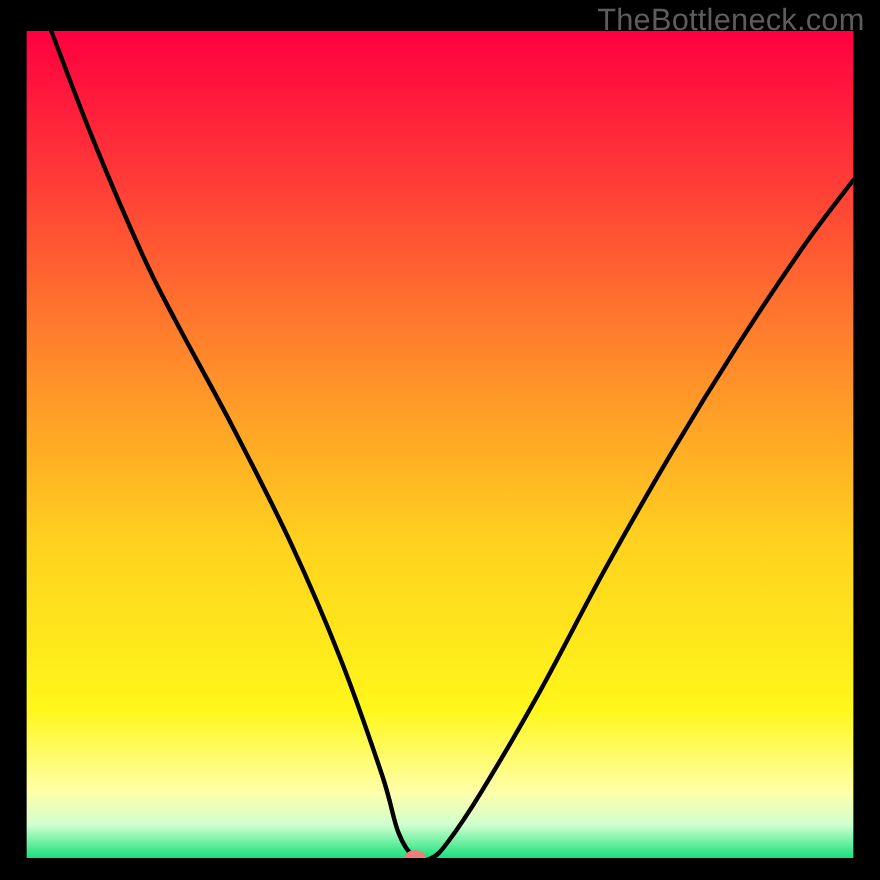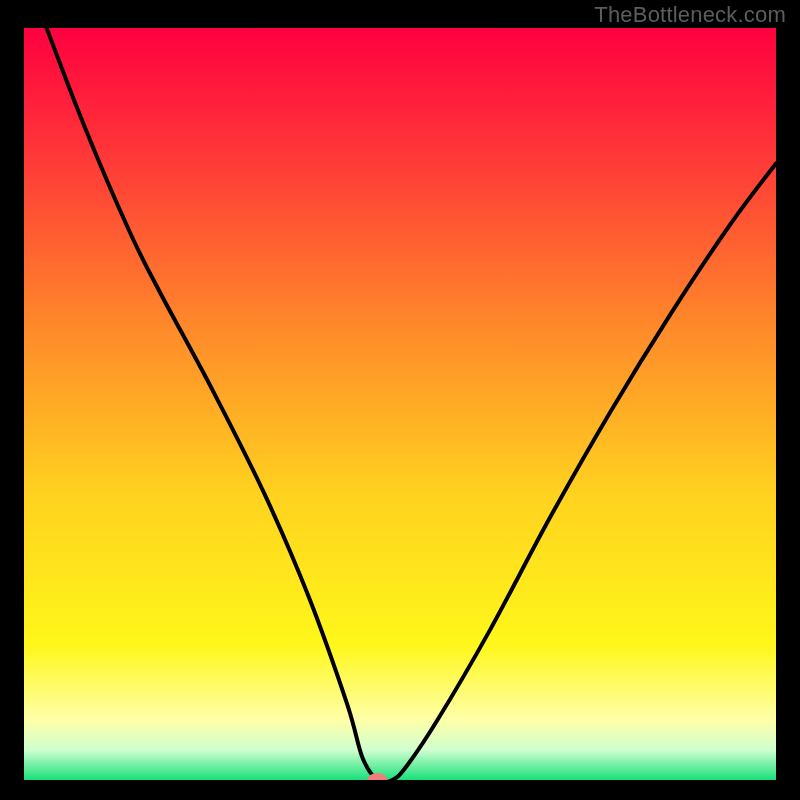--- a/index.html
+++ b/index.html
@@ -15,21 +15,21 @@
     position: absolute;
     left: 0; top: 0;
     width: 800px; height: 800px;
     background: #000;
   }
   .watermark {
     position: absolute;
     top: 2px;
     right: 14px;
     color: #5d5d5d;
-    font-size: 22px;
+    font-size: 28px;
     font-weight: 500;
     letter-spacing: 0.2px;
   }
   svg.plot {
     position: absolute;
     left: 24px;
     top: 28px;
     width: 752px;
     height: 752px;
     display: block;

